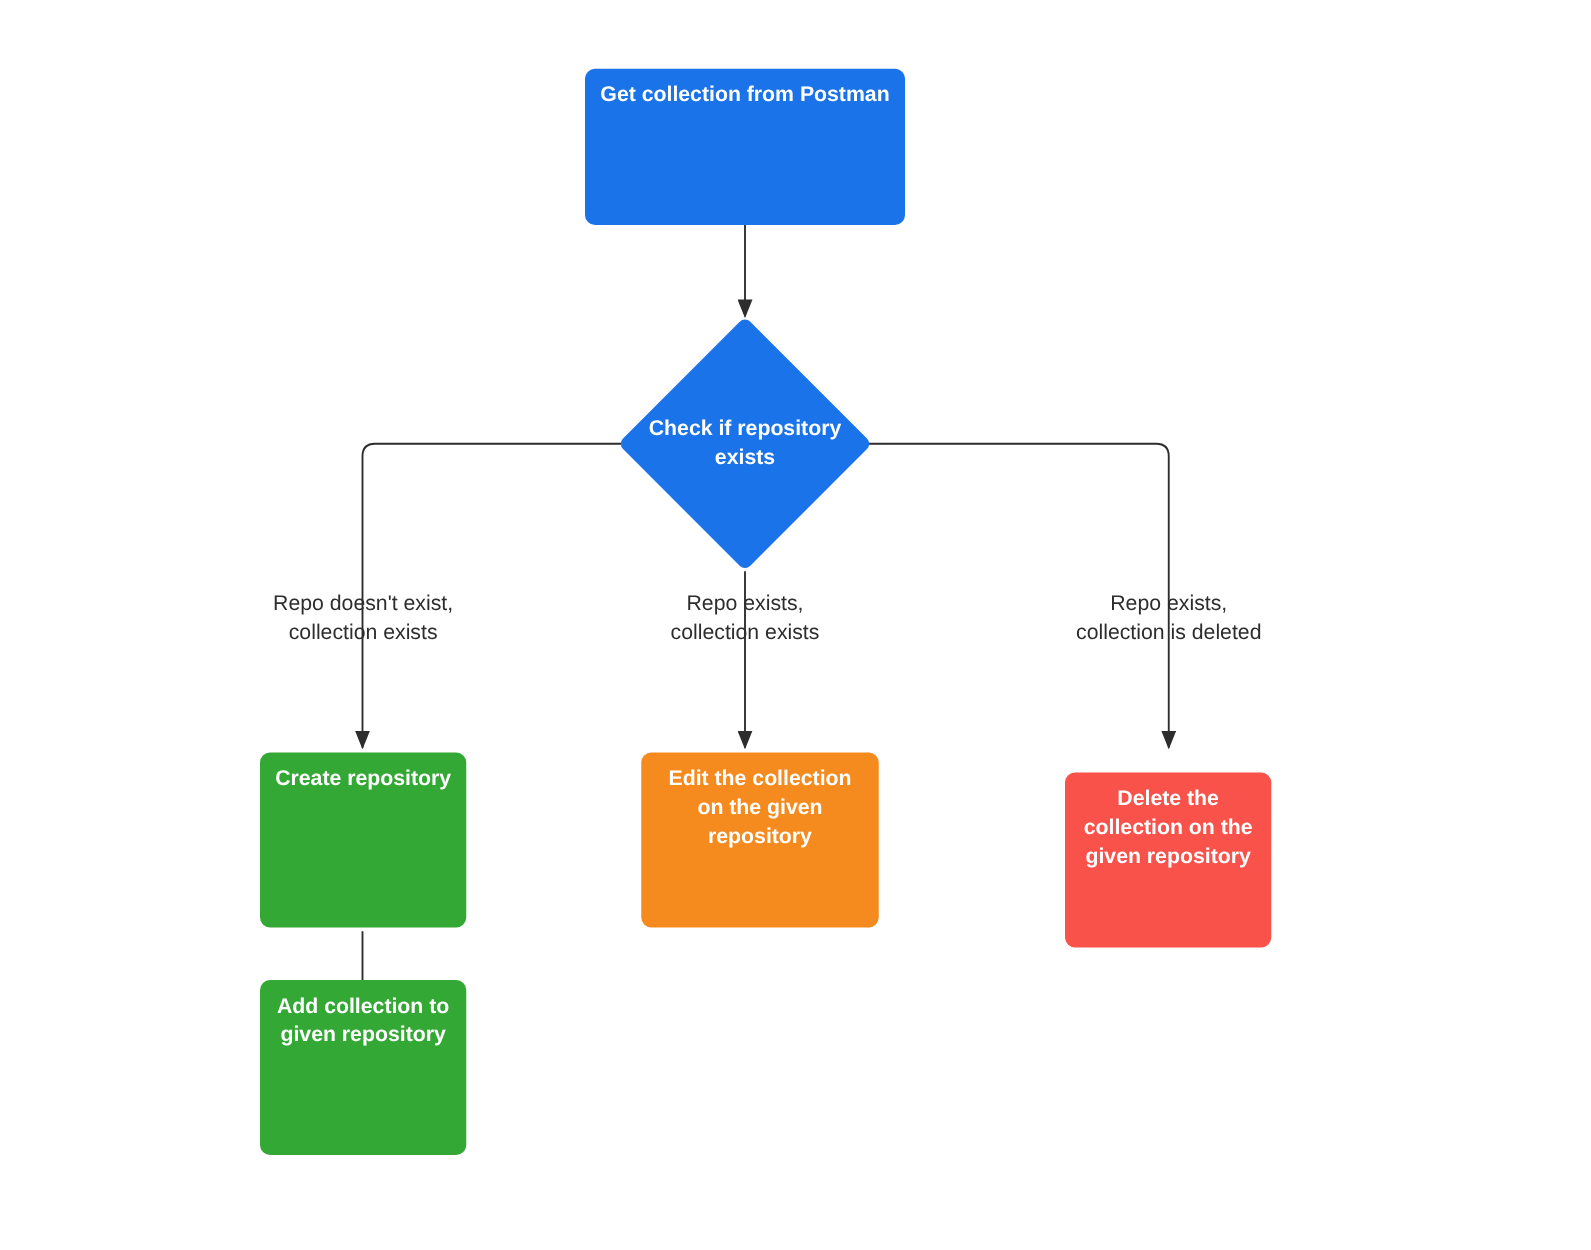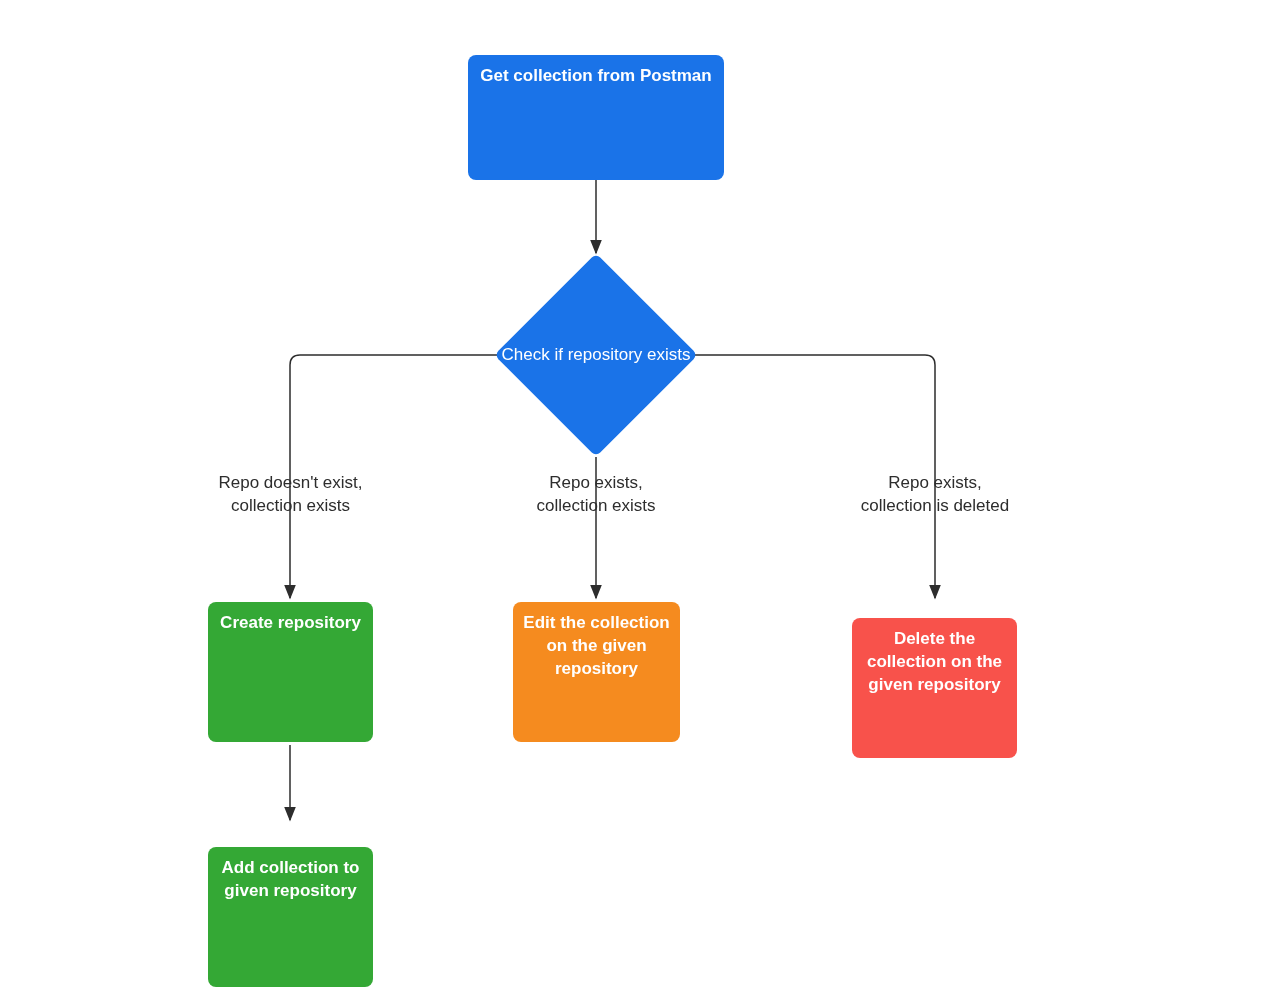--- a/index.html
+++ b/index.html
@@ -42,21 +42,21 @@
     .diamond-text {
       position: absolute;
       width: 140%;
       height: 100%;
       left: -20%;
       display: flex;
       align-items: center;
       justify-content: center;
       text-align: center;
       color: #ffffff;
-      font-weight: normal;
+      font-weight: bold;
       font-size: 17px;
       line-height: 1.35;
     }
     .edge-label {
       position: absolute;
       color: #2d2d2d;
       font-size: 17px;
       font-weight: 400;
       text-align: center;
       line-height: 1.35;
@@ -112,23 +112,23 @@
 </div>
 
 <div class="edge-label" style="left:830px; top:472px; width:210px;">
   <span>Repo exists,<br>collection is deleted</span>
 </div>
 
 <div class="node process green" style="left:208px; top:602px; width:165px; height:140px;">
   <span>Create repository</span>
 </div>
 
-<div class="node process green" style="left:208px; top:847px; width:165px; height:140px;">
+<div class="node process green" style="left:208px; top:784px; width:165px; height:140px;">
   <span>Add collection to given repository</span>
 </div>
 
-<div class="node process orange" style="left:513px; top:602px; width:167px; height:140px;">
+<div class="node process orange" style="left:513px; top:602px; width:190px; height:140px;">
   <span>Edit the collection on the given repository</span>
 </div>
 
 <div class="node process red" style="left:852px; top:618px; width:165px; height:140px;">
   <span>Delete the collection on the given repository</span>
 </div>
 
 </body></html>

